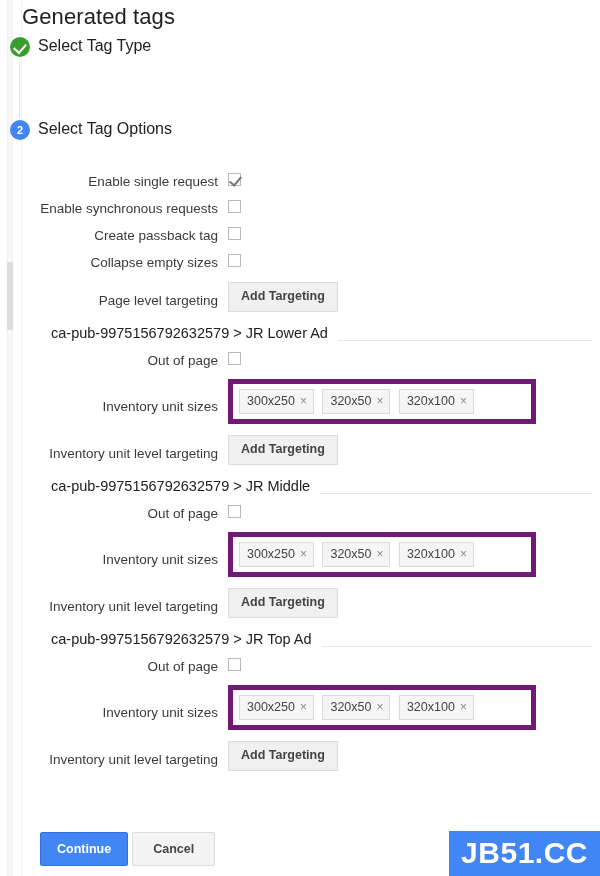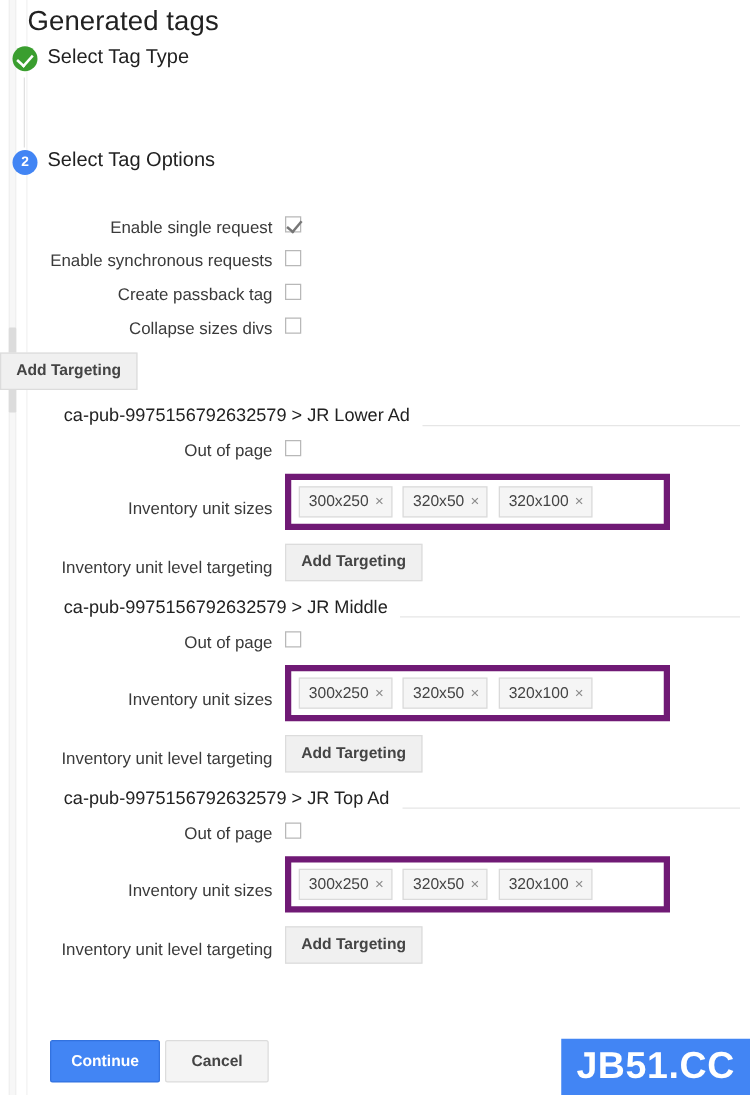--- a/index.html
+++ b/index.html
@@ -281,27 +281,28 @@
     </div>
 
     <div class="row">
       <div class="row-label">Create passback tag</div>
       <div class="row-ctl">
         <span class="cbox"></span>
       </div>
     </div>
 
     <div class="row">
-      <div class="row-label">Collapse sizes divs</div>
+      <div class="row-label">Collapse empty sizes</div>
       <div class="row-ctl">
         <span class="cbox"></span>
       </div>
     </div>
 
     <div class="row targeting-row">
+      <div class="row-label">Page level targeting</div>
       <div class="row-ctl">
         <span class="btn-grey">Add Targeting</span>
       </div>
     </div>
 
     <div class="unit">
       <div class="unit-head">
         <span class="unit-head-text">ca-pub-9975156792632579 &gt; JR Lower Ad</span>
         <span class="unit-head-rule"></span>
       </div>

